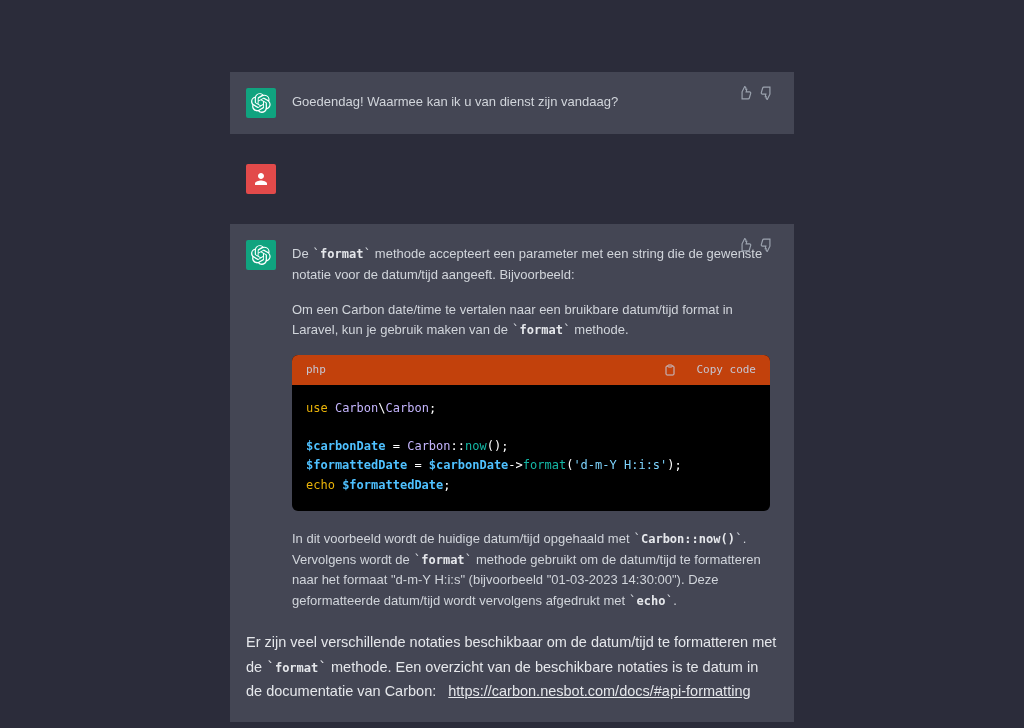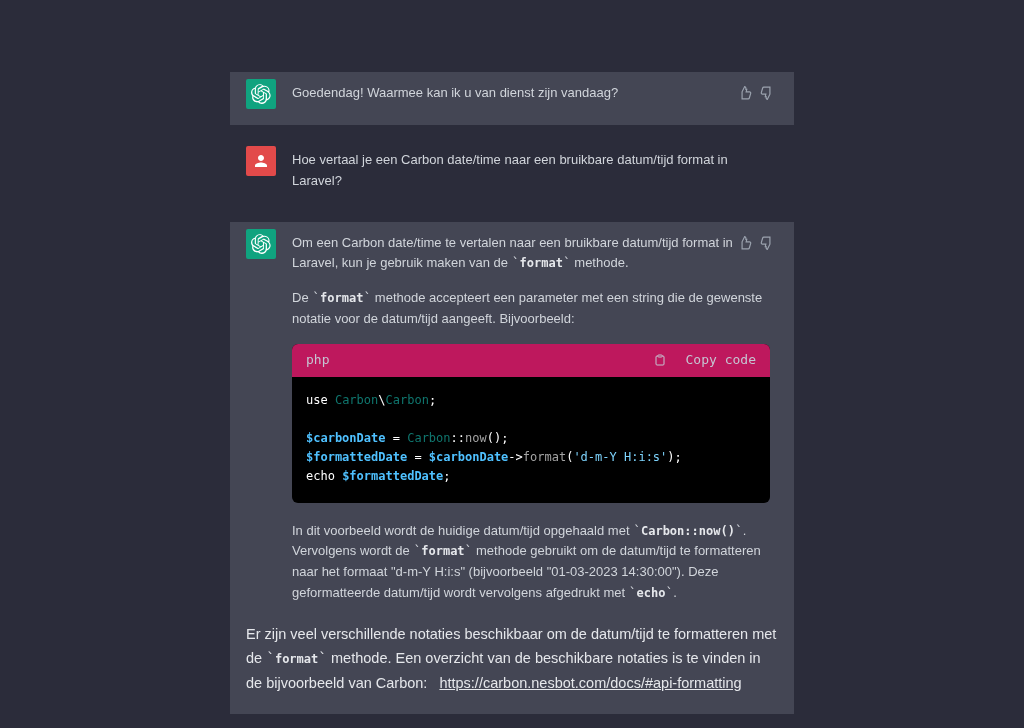--- a/index.html
+++ b/index.html
@@ -12,21 +12,21 @@
     overflow: hidden;
   }
   .chat-container {
     width: 564px;
     margin: 0 auto;
     padding-top: 72px;
   }
   .msg-row {
     display: flex;
     align-items: flex-start;
-    padding: 7px 24px 16px 16px;
+    padding: 16px 24px 16px 16px;
     gap: 16px;
     position: relative;
   }
   .msg-row.assistant { background: #444654; }
   .msg-row.user { background: transparent; }
   .avatar {
     width: 30px;
     height: 30px;
     flex: 0 0 30px;
     border-radius: 2px;
@@ -65,35 +65,35 @@
   .tick { font-family: ui-monospace, SFMono-Regular, Menlo, Consolas, monospace; }
   .codeblock {
     background: #000000;
     border-radius: 6px;
     margin: 10px 0 18px 0;
     overflow: hidden;
     font-family: ui-monospace, SFMono-Regular, Menlo, Consolas, monospace;
     font-size: 12px;
   }
   .codeblock-header {
-    background: #be185d;
+    background: #c2410c;
     display: flex;
     justify-content: space-between;
     align-items: center;
     padding: 6px 14px;
-    font-size: 13px;
+    font-size: 11px;
     color: #c5c5d2;
   }
   .copy-btn { display: flex; align-items: center; gap: 20px; cursor: pointer; }
   .copy-btn svg { width: 12px; height: 12px; }
   .codeblock-body { padding: 14px 14px 16px 14px; line-height: 1.6; white-space: pre; color: #ffffff; }
-  .tok-kw { color: #ffffff; }
-  .tok-cls { color: #0f766e; }
+  .tok-kw { color: #eab308; }
+  .tok-cls { color: #c4b5fd; }
   .tok-var { color: #4fc1ff; font-weight: bold; }
-  .tok-fn { color: #a3a3a3; }
+  .tok-fn { color: #14b8a6; }
   .tok-str { color: #7dd3fc; }
   .tok-punc { color: #ffffff; }
   .spacer { height: 14px; }
   .footer-note {
     background: #444654;
     padding: 2px 16px 18px 16px;
     font-size: 14.5px;
     line-height: 1.7;
     color: #e5e7eb;
   }
@@ -126,39 +126,38 @@
   </div>
 
   <div class="spacer"></div>
 
   <div class="msg-row user">
     <div class="avatar user-av">
       <svg viewBox="0 0 24 24" fill="white">
         <path d="M12 12c2.2 0 4-1.8 4-4s-1.8-4-4-4-4 1.8-4 4 1.8 4 4 4zm0 2c-2.7 0-8 1.3-8 4v2h16v-2c0-2.7-5.3-4-8-4z"></path>
       </svg>
     </div>
-    <div class="msg-content">Hoe vertaal je een Carbon date/time naar een bruikbare datum/tijd format in Laravel?</div>
   </div>
 
   <div class="spacer"></div>
 
   <div class="msg-row assistant">
     <div class="avatar ai">
       <svg viewBox="0 0 41 41" fill="none">
         <path d="M37.5 16.8c.9-2.7.6-5.7-.9-8.1-2.2-3.9-6.7-5.9-11-4.9C23.7 1.6 20.9.3 17.9.5c-4.5.1-8.4 3-9.8 7.2-2.8.6-5.2 2.3-6.6 4.8-2.3 3.9-1.7 8.8 1.3 12.1-.9 2.7-.6 5.7.9 8.1 2.2 3.9 6.7 5.9 11 4.9 1.9 2.2 4.7 3.4 7.7 3.3 4.5-.1 8.4-3 9.8-7.2 2.8-.6 5.2-2.3 6.6-4.8 2.3-3.9 1.8-8.8-1.3-12.1zM22.4 38c-1.8 0-3.6-.6-5-1.8l.2-.1 8.3-4.8c.4-.2.7-.7.7-1.2V18.4l3.5 2v9.6c0 4.4-3.4 8-7.7 8zM5.8 30.9c-.9-1.6-1.2-3.4-.9-5.2l.2.1 8.3 4.8c.4.2.9.2 1.4 0l10.1-5.8v4l-8.3 4.8c-3.8 2.2-8.6.9-10.8-2.7zM3.6 13c.9-1.6 2.4-2.8 4.1-3.4v9.9c0 .5.3.9.7 1.2l10.1 5.8-3.5 2L6.7 23.7c-3.8-2.2-5.1-7-3.1-10.7zm28.5 6.6l-10.1-5.8 3.5-2 8.3 4.8c3.8 2.2 5.1 7 3 10.7-.9 1.6-2.4 2.8-4.1 3.4v-9.9c0-.5-.2-1-.6-1.2zm3.5-5.2l-.2-.1-8.3-4.8c-.4-.2-.9-.2-1.4 0l-10.1 5.8v-4l8.3-4.8c3.8-2.2 8.6-.9 10.8 2.8.9 1.5 1.2 3.4.9 5.1zm-22 7.2l-3.5-2v-9.7c0-4.4 3.6-8 8-8 1.8 0 3.5.6 4.9 1.8l-.2.1-8.3 4.8c-.4.2-.7.7-.7 1.2l-.2 11.8zm1.9-4.1l4.5-2.6 4.5 2.6v5.2l-4.5 2.6-4.5-2.6v-5.2z" fill="white"></path>
       </svg>
     </div>
     <div class="msg-content">
 
       <p>
-        <span>Om een Carbon date/time te vertalen naar een bruikbare datum/tijd format in Laravel, kun je gebruik maken van de </span><span class="tick">`</span><code class="inline">format</code><span class="tick">`</span><span> methode.</span>
+        <span>De </span><span class="tick">`</span><code class="inline">format</code><span class="tick">`</span><span> methode accepteert een parameter met een string die de gewenste notatie voor de datum/tijd aangeeft. Bijvoorbeeld:</span>
       </p>
 
       <p>
-        <span>De </span><span class="tick">`</span><code class="inline">format</code><span class="tick">`</span><span> methode accepteert een parameter met een string die de gewenste notatie voor de datum/tijd aangeeft. Bijvoorbeeld:</span>
+        <span>Om een Carbon date/time te vertalen naar een bruikbare datum/tijd format in Laravel, kun je gebruik maken van de </span><span class="tick">`</span><code class="inline">format</code><span class="tick">`</span><span> methode.</span>
       </p>
 
       <div class="codeblock">
         <div class="codeblock-header">
           <span>php</span>
           <span class="copy-btn">
             <svg viewBox="0 0 24 24" fill="none" stroke="currentColor" stroke-width="2">
                 <rect x="8" y="2" width="8" height="4" rx="1"></rect>
                 <path d="M16 4h2a2 2 0 0 1 2 2v14a2 2 0 0 1-2 2H6a2 2 0 0 1-2-2V6a2 2 0 0 1 2-2h2"></path>
               </svg>
@@ -185,16 +184,16 @@
       </span>
       <span>
         <svg viewBox="0 0 24 24" fill="none" stroke="currentColor" stroke-width="2">
             <path d="M17 14V2M9 18.12 10 14H4.17a2 2 0 0 1-1.92-2.56l2.33-8A2 2 0 0 1 6.5 2H17v12l-4.5 9-.5-.25a3 3 0 0 1-1.5-2.6v-2.03Z"></path>
           </svg>
       </span>
     </div>
   </div>
 
   <div class="footer-note">
-    <span>Er zijn veel verschillende notaties beschikbaar om de datum/tijd te formatteren met de </span><span class="tick">`</span><code class="inline">format</code><span class="tick">`</span><span> methode. Een overzicht van de beschikbare notaties is te vinden in de bijvoorbeeld van Carbon: </span><a href="#">https://carbon.nesbot.com/docs/#api-formatting</a>
+    <span>Er zijn veel verschillende notaties beschikbaar om de datum/tijd te formatteren met de </span><span class="tick">`</span><code class="inline">format</code><span class="tick">`</span><span> methode. Een overzicht van de beschikbare notaties is te datum in de documentatie van Carbon: </span><a href="#">https://carbon.nesbot.com/docs/#api-formatting</a>
   </div>
 
 </div>
 
 </body></html>

